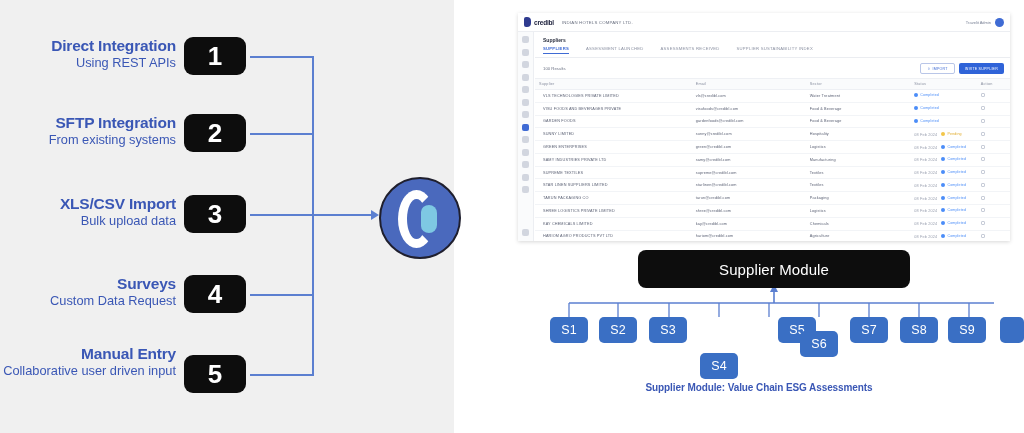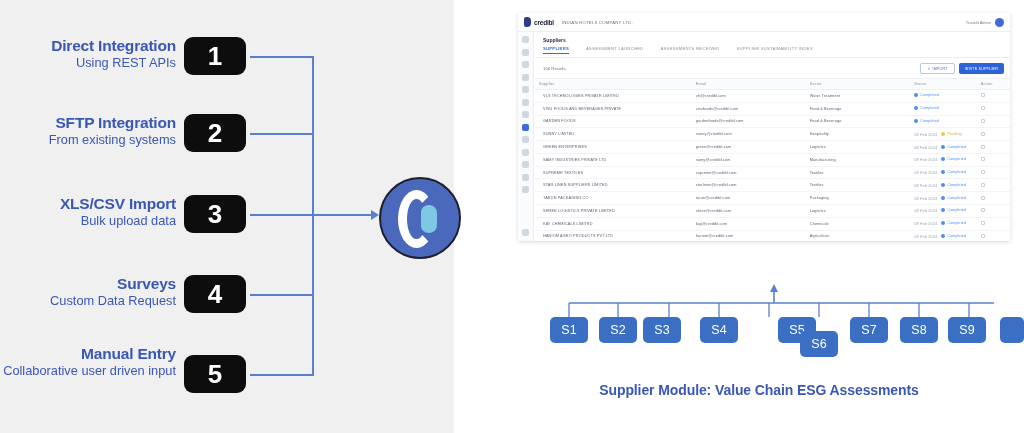--- a/index.html
+++ b/index.html
@@ -156,21 +156,21 @@
     color: #ffffff; font-size: 15px; letter-spacing: 0.1px;
   }
   .s-node {
     position: absolute; top: 317px; width: 38px; height: 26px;
     background: #3a6fc4; border-radius: 5px;
     display: flex; align-items: center; justify-content: center;
     color: #ffffff; font-size: 12.5px;
   }
   #caption {
     position: absolute; left: 0; top: 382px; width: 530px; text-align: center;
-    font-size: 14px; font-weight: bold; color: #3a57b5; letter-spacing: -0.1px;
+    font-size: 10px; font-weight: bold; color: #3a57b5; letter-spacing: -0.1px;
   }
 </style>
 </head>
 <body>
 
 <div id="stage">
 
   <div id="left-panel">
 
     <div class="line v" style="left:312px; top:57px; height:318px;"></div>
@@ -426,25 +426,26 @@
       <line x1="124" y1="63" x2="124" y2="77" stroke="#5b7fd0" stroke-width="1.3"></line>
       <line x1="175" y1="63" x2="175" y2="77" stroke="#5b7fd0" stroke-width="1.3"></line>
       <line x1="225" y1="63" x2="225" y2="77" stroke="#5b7fd0" stroke-width="1.3"></line>
       <line x1="275" y1="63" x2="275" y2="77" stroke="#5b7fd0" stroke-width="1.3"></line>
       <line x1="325" y1="63" x2="325" y2="77" stroke="#5b7fd0" stroke-width="1.3"></line>
       <line x1="375" y1="63" x2="375" y2="77" stroke="#5b7fd0" stroke-width="1.3"></line>
       <line x1="425" y1="63" x2="425" y2="77" stroke="#5b7fd0" stroke-width="1.3"></line>
       <line x1="475" y1="63" x2="475" y2="77" stroke="#5b7fd0" stroke-width="1.3"></line>
     </svg>
 
+    <div id="supplier-box">Supplier Module</div>
 
     <div class="s-node" style="left:56px;">S1</div>
     <div class="s-node" style="left:105px;">S2</div>
-    <div class="s-node" style="left:149px;">S3</div>
-    <div class="s-node" style="left:206px;">S4</div>
+    <div class="s-node" style="left:155px;">S3</div>
+    <div class="s-node" style="left:206px;margin-top:36px;">S4</div>
     <div class="s-node" style="left:256px;margin-left:28px;">S5</div>
     <div class="s-node" style="left:306px;margin-top:14px;">S6</div>
     <div class="s-node" style="left:356px;">S7</div>
     <div class="s-node" style="left:406px;">S8</div>
     <div class="s-node" style="left:454px;">S9</div>
     <div class="s-node" style="left:506px; width:24px;"></div>
 
     <div id="caption">Supplier Module: Value Chain ESG Assessments</div>
   </div>
 </div>

